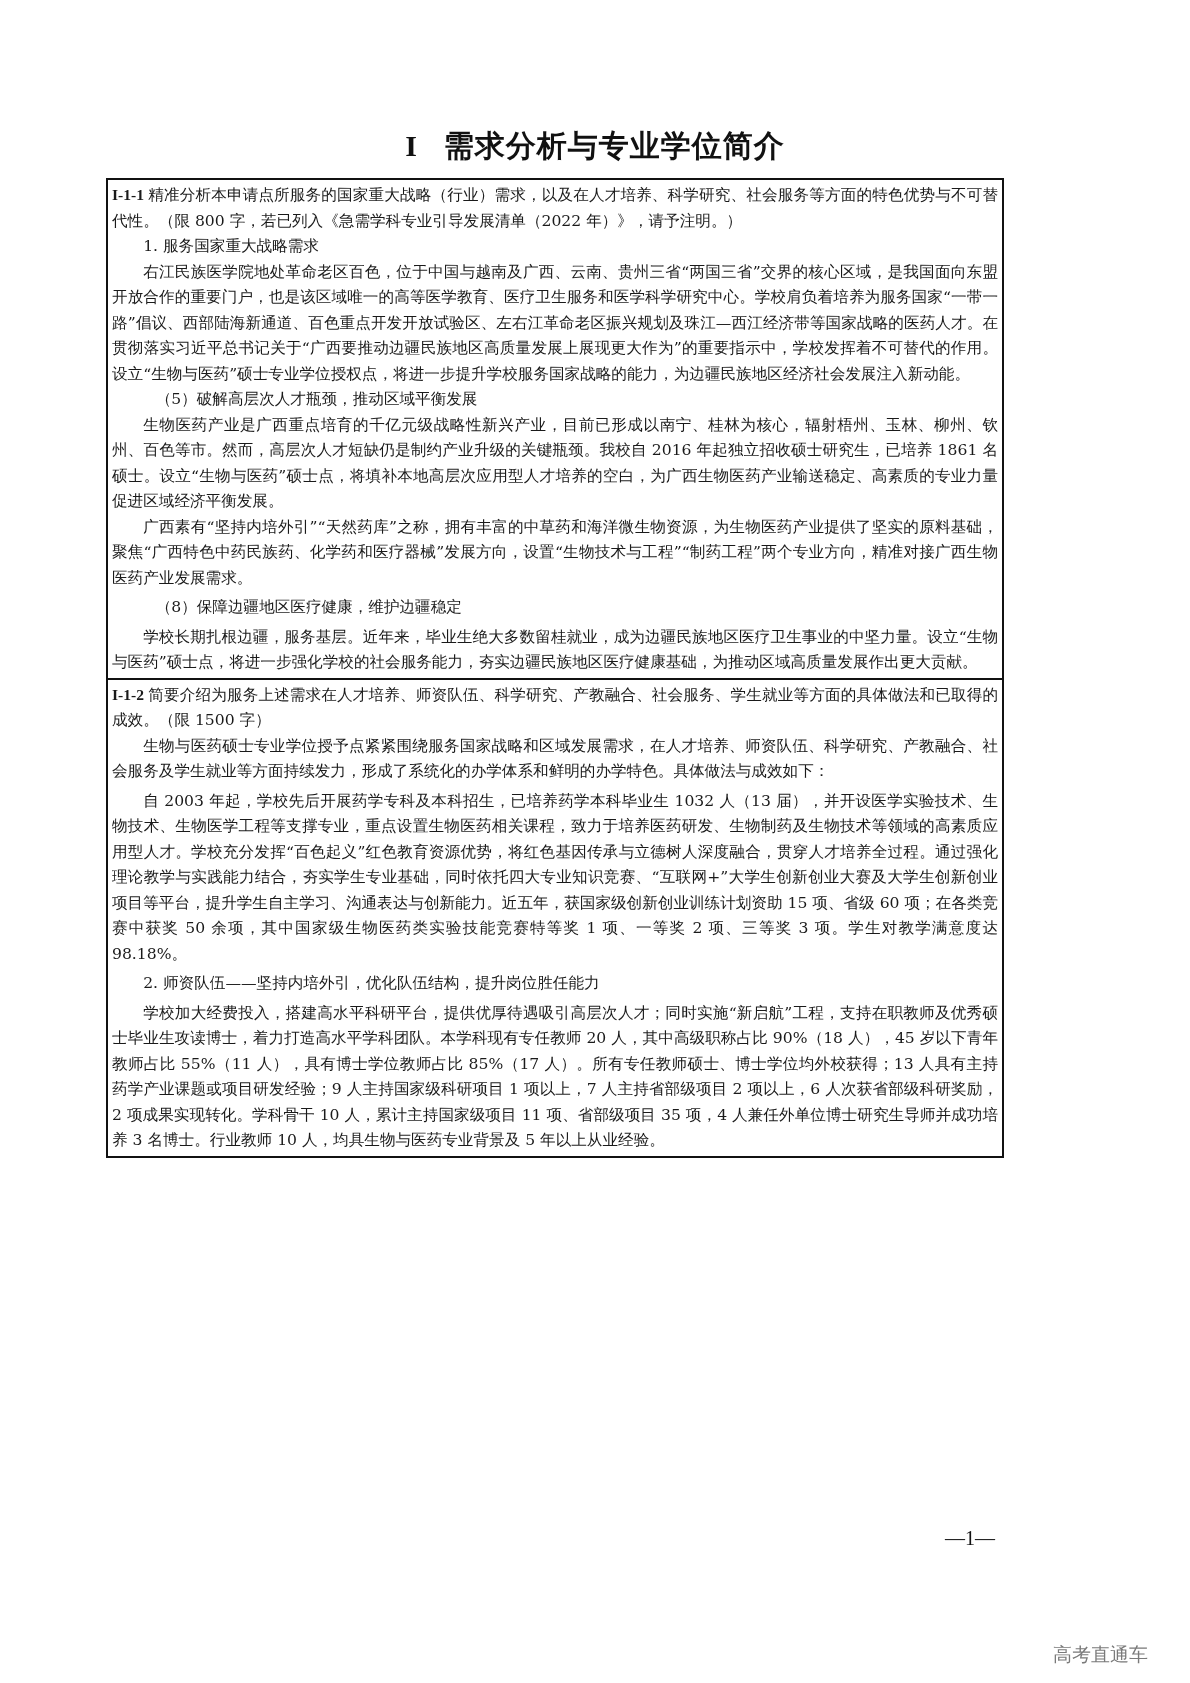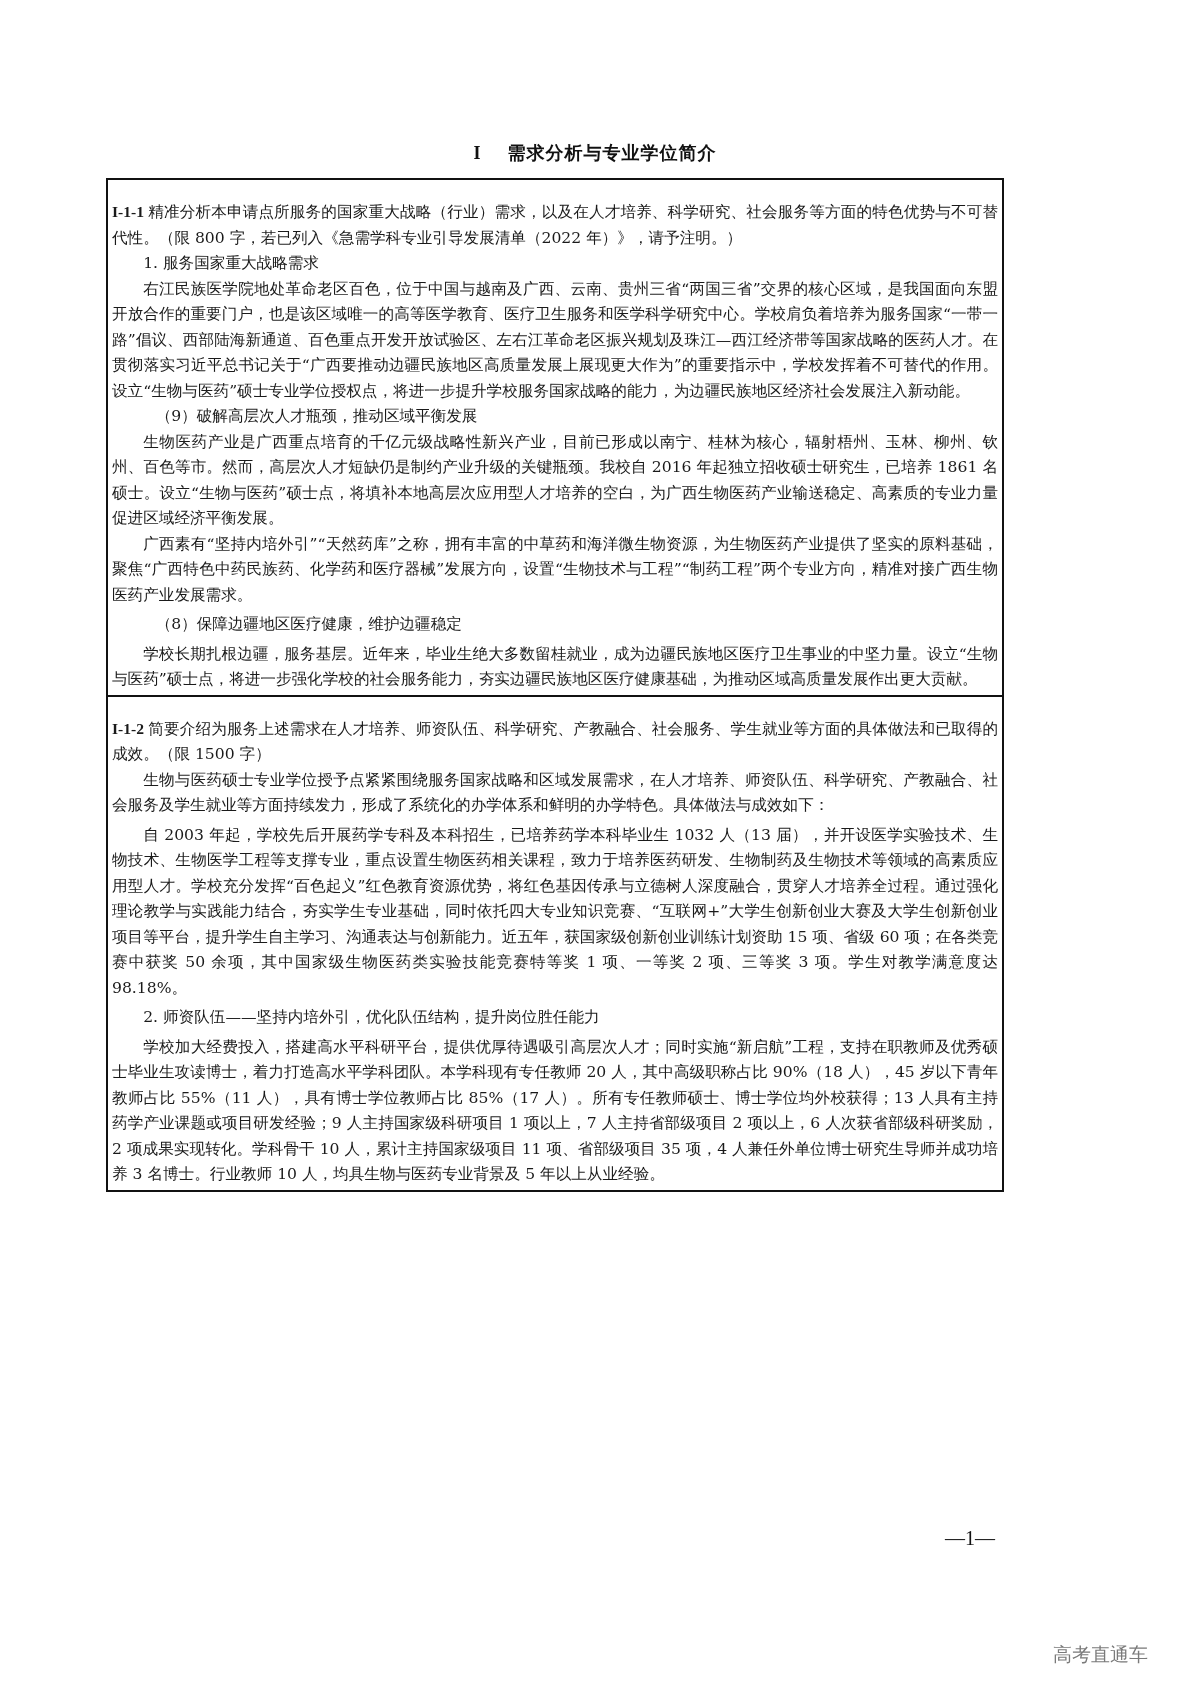--- a/index.html
+++ b/index.html
@@ -2,32 +2,32 @@
 <html><head>
 <meta charset="utf-8">
 <style>
   html, body { margin: 0; padding: 0; background: #ffffff; }
   body {
     width: 1190px; height: 1683px; position: relative; overflow: hidden;
     font-family: "DejaVu Serif", "Liberation Serif", serif;
     color: #1a1a1a;
   }
   .page-title {
-    position: absolute; top: 141px; left: 0; width: 1190px;
-    text-align: center; font-size: 18px; font-weight: bold;
+    position: absolute; top: 126px; left: 0; width: 1190px;
+    text-align: center; font-size: 30px; font-weight: bold;
     font-family: "DejaVu Sans", "Liberation Sans", sans-serif;
     letter-spacing: 1px; color: #111;
   }
   .page-title .roman { font-family: "Liberation Serif", serif; margin-right: 26px; }
   .box {
     position: absolute; left: 106px; top: 178px; width: 898px;
     border: 2px solid #111; box-sizing: border-box;
   }
   .section {
-    padding: 19px 4px 2px 4px;
+    padding: 2px 4px 2px 4px;
     font-size: 15.6px; line-height: 25.5px;
     text-align: justify; text-justify: inter-character;
   }
   .section + .section { border-top: 2px solid #111; }
   .section p { margin: 0; }
   .q-code { font-weight: bold; font-family: "Liberation Serif", serif; margin-right: 4px; }
   .indent { text-indent: 2em; }
   .h1 { text-indent: 2em; }
   .h2 { text-indent: 2.8em; }
   .gap { margin-top: 4px !important; }
@@ -46,21 +46,21 @@
 <div class="page-title">
   <span class="roman">I</span><span>需求分析与专业学位简介</span>
 </div>
 
 <div class="box">
 
   <div class="section">
     <p><span class="q-code">I-1-1</span><span>精准分析本申请点所服务的国家重大战略（行业）需求，以及在人才培养、科学研究、社会服务等方面的特色优势与不可替代性。（限 800 字，若已列入《急需学科专业引导发展清单（2022 年）》，请予注明。）</span></p>
     <p class="h1">1. 服务国家重大战略需求</p>
     <p class="indent">右江民族医学院地处革命老区百色，位于中国与越南及广西、云南、贵州三省“两国三省”交界的核心区域，是我国面向东盟开放合作的重要门户，也是该区域唯一的高等医学教育、医疗卫生服务和医学科学研究中心。学校肩负着培养为服务国家“一带一路”倡议、西部陆海新通道、百色重点开发开放试验区、左右江革命老区振兴规划及珠江—西江经济带等国家战略的医药人才。在贯彻落实习近平总书记关于“广西要推动边疆民族地区高质量发展上展现更大作为”的重要指示中，学校发挥着不可替代的作用。设立“生物与医药”硕士专业学位授权点，将进一步提升学校服务国家战略的能力，为边疆民族地区经济社会发展注入新动能。</p>
-    <p class="h2">（9）破解高层次人才瓶颈，推动区域平衡发展</p>
+    <p class="h2">（5）破解高层次人才瓶颈，推动区域平衡发展</p>
     <p class="indent">生物医药产业是广西重点培育的千亿元级战略性新兴产业，目前已形成以南宁、桂林为核心，辐射梧州、玉林、柳州、钦州、百色等市。然而，高层次人才短缺仍是制约产业升级的关键瓶颈。我校自 2016 年起独立招收硕士研究生，已培养 1861 名硕士。设立“生物与医药”硕士点，将填补本地高层次应用型人才培养的空白，为广西生物医药产业输送稳定、高素质的专业力量促进区域经济平衡发展。</p>
     <p class="indent">广西素有“坚持内培外引”“天然药库”之称，拥有丰富的中草药和海洋微生物资源，为生物医药产业提供了坚实的原料基础，聚焦“广西特色中药民族药、化学药和医疗器械”发展方向，设置“生物技术与工程”“制药工程”两个专业方向，精准对接广西生物医药产业发展需求。</p>
     <p class="h2 gap">（8）保障边疆地区医疗健康，维护边疆稳定</p>
     <p class="indent gap">学校长期扎根边疆，服务基层。近年来，毕业生绝大多数留桂就业，成为边疆民族地区医疗卫生事业的中坚力量。设立“生物与医药”硕士点，将进一步强化学校的社会服务能力，夯实边疆民族地区医疗健康基础，为推动区域高质量发展作出更大贡献。</p>
   </div>
 
   <div class="section">
     <p><span class="q-code">I-1-2</span><span>简要介绍为服务上述需求在人才培养、师资队伍、科学研究、产教融合、社会服务、学生就业等方面的具体做法和已取得的成效。（限 1500 字）</span></p>
     <p class="indent">生物与医药硕士专业学位授予点紧紧围绕服务国家战略和区域发展需求，在人才培养、师资队伍、科学研究、产教融合、社会服务及学生就业等方面持续发力，形成了系统化的办学体系和鲜明的办学特色。具体做法与成效如下：</p>
     <p class="indent gap">自 2003 年起，学校先后开展药学专科及本科招生，已培养药学本科毕业生 1032 人（13 届），并开设医学实验技术、生物技术、生物医学工程等支撑专业，重点设置生物医药相关课程，致力于培养医药研发、生物制药及生物技术等领域的高素质应用型人才。学校充分发挥“百色起义”红色教育资源优势，将红色基因传承与立德树人深度融合，贯穿人才培养全过程。通过强化理论教学与实践能力结合，夯实学生专业基础，同时依托四大专业知识竞赛、“互联网+”大学生创新创业大赛及大学生创新创业项目等平台，提升学生自主学习、沟通表达与创新能力。近五年，获国家级创新创业训练计划资助 15 项、省级 60 项；在各类竞赛中获奖 50 余项，其中国家级生物医药类实验技能竞赛特等奖 1 项、一等奖 2 项、三等奖 3 项。学生对教学满意度达 98.18%。</p>

